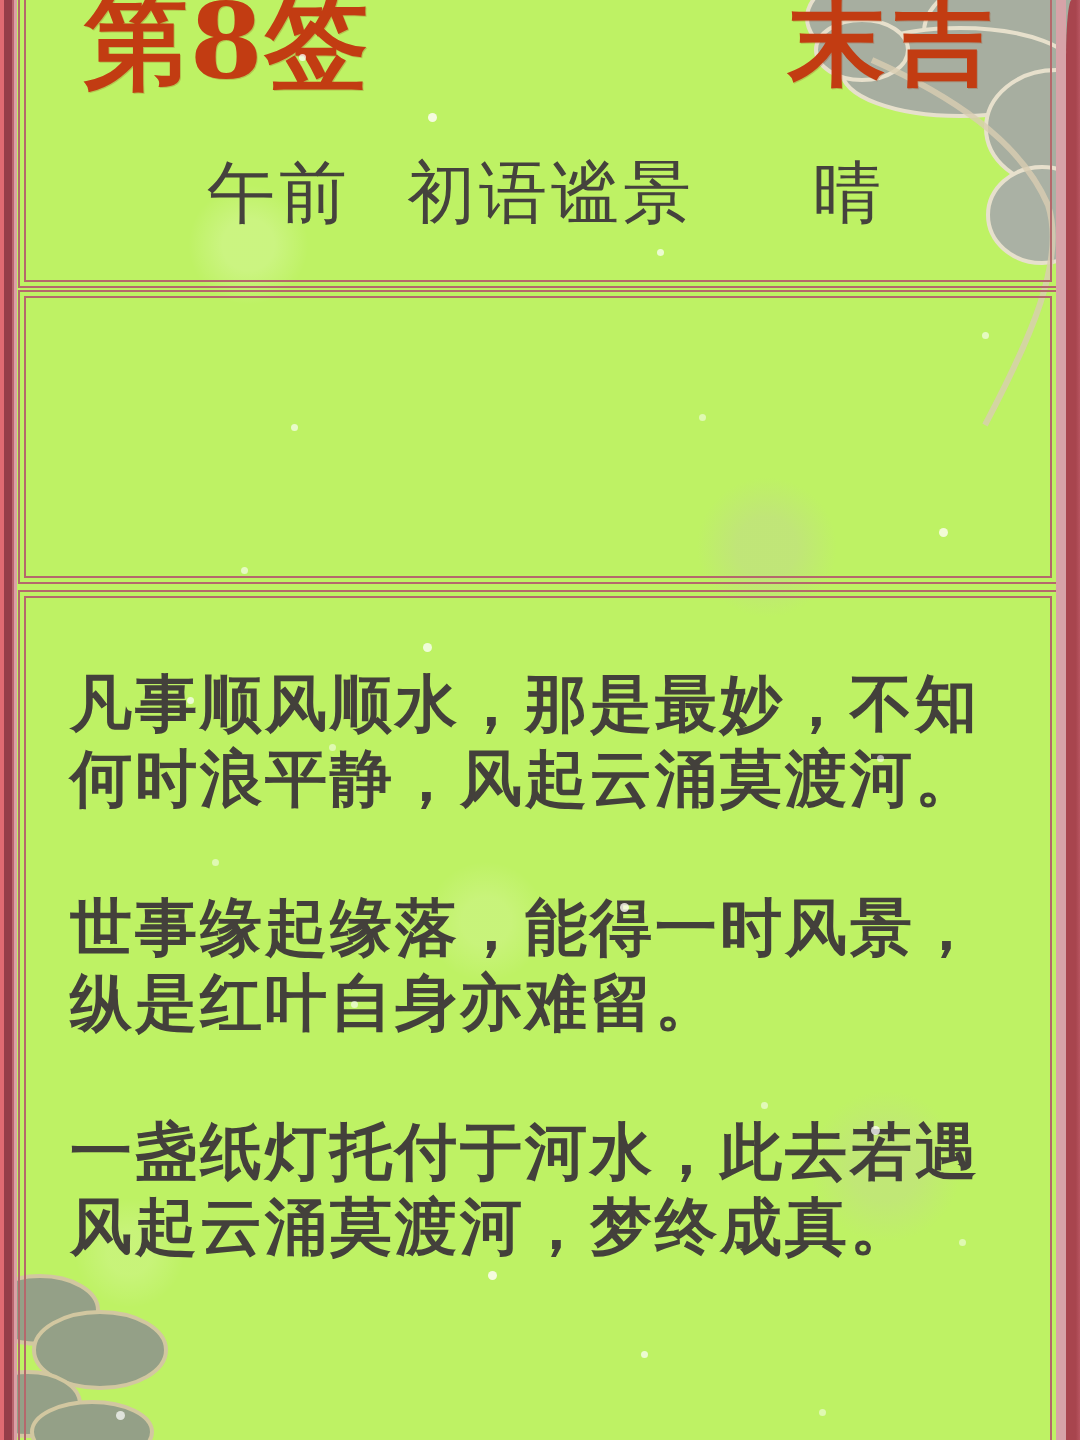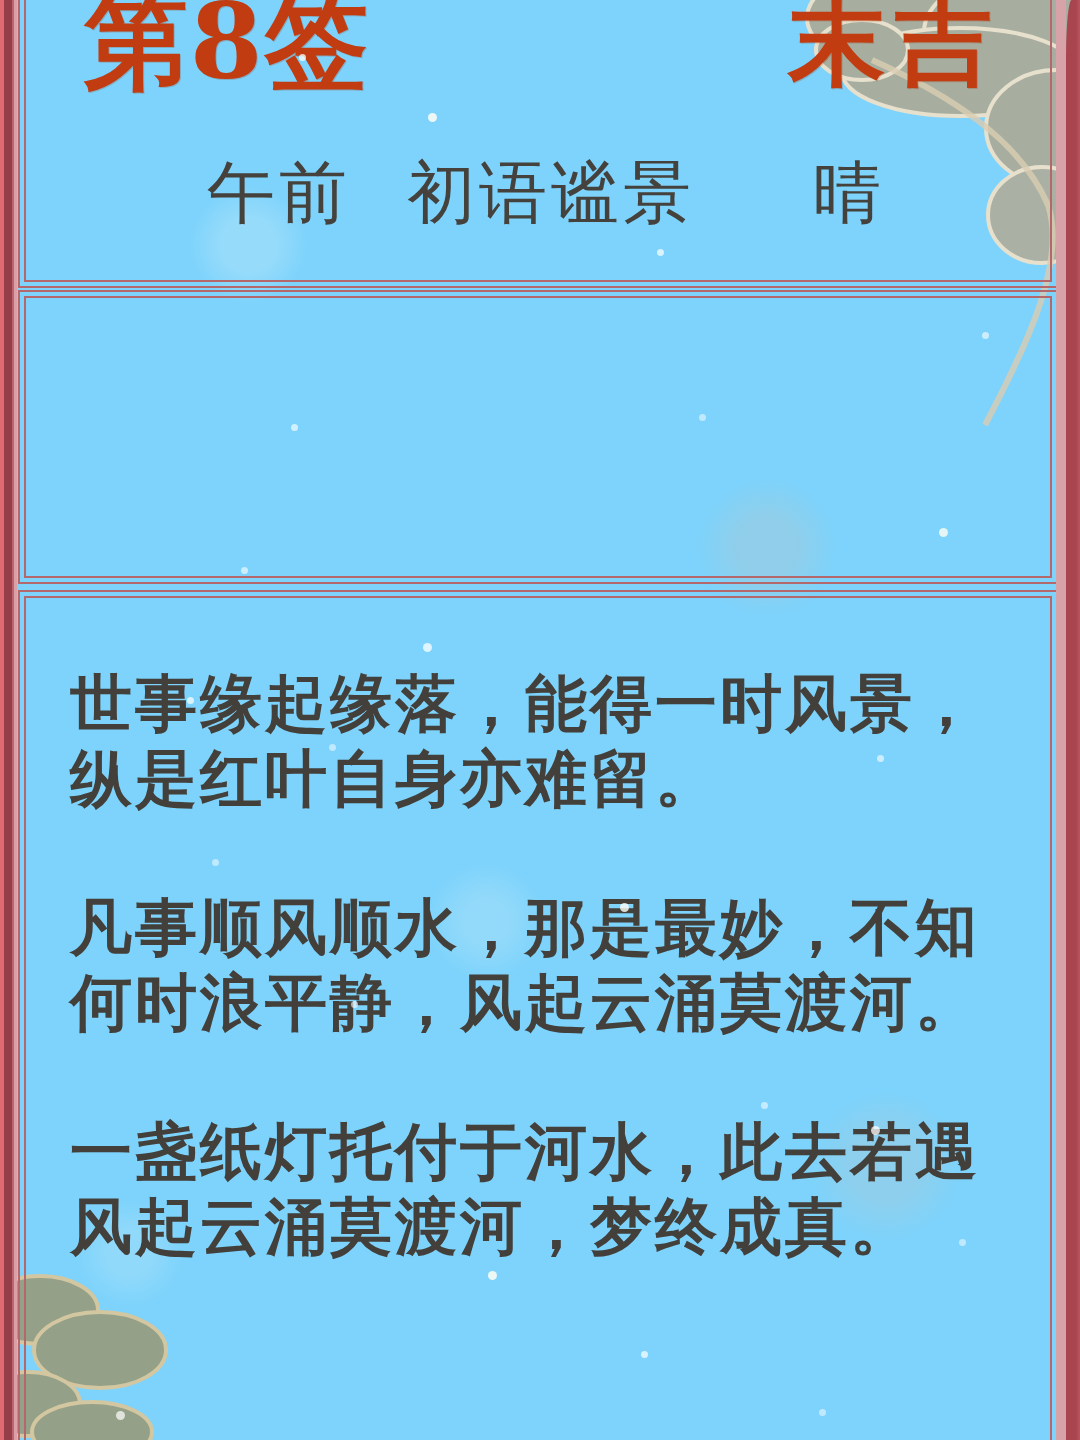--- a/index.html
+++ b/index.html
@@ -1,21 +1,21 @@
 <!DOCTYPE html>
 <html><head>
 <meta charset="utf-8">
 <style>
   html,body{margin:0;padding:0;background:#777;}
   .page{
     position:relative;
     width:1080px;height:1440px;
     margin:0 auto;
     overflow:hidden;
-    background:#7dd3fc;
+    background:#bef264;
     font-family:"DejaVu Serif","Liberation Serif",serif;
   }
   
   .page::before{
     content:"";position:absolute;inset:0;z-index:1;pointer-events:none;
     background-image:
       radial-gradient(circle at 23% 17%, rgba(255,252,244,.20) 0 26px, transparent 60px),
       radial-gradient(circle at 71% 38%, rgba(199,191,180,.25) 0 30px, transparent 70px),
       radial-gradient(circle at 45% 64%, rgba(255,250,240,.16) 0 24px, transparent 60px),
       radial-gradient(circle at 82% 81%, rgba(201,192,182,.22) 0 34px, transparent 76px),
@@ -147,26 +147,26 @@
 
   <div class="header-row">
     <span class="time">午前</span>
     <span class="omen">初语谧景</span>
     <span class="weather">晴</span>
   </div>
 
 
   <div class="body-text">
     <p>
+      <span>凡事顺风顺水，那是最妙，不知</span><br>
+      <span>何时浪平静，风起云涌莫渡河。</span>
+    </p>
+    <p>
       <span>世事缘起缘落，能得一时风景，</span><br>
       <span>纵是红叶自身亦难留。</span>
-    </p>
-    <p>
-      <span>凡事顺风顺水，那是最妙，不知</span><br>
-      <span>何时浪平静，风起云涌莫渡河。</span>
     </p>
     <p>
       <span>一盏纸灯托付于河水，此去若遇</span><br>
       <span>风起云涌莫渡河，梦终成真。</span>
     </p>
   </div>
 
   <div class="sparkles"></div>
   <div class="sparkles2"></div>
 

